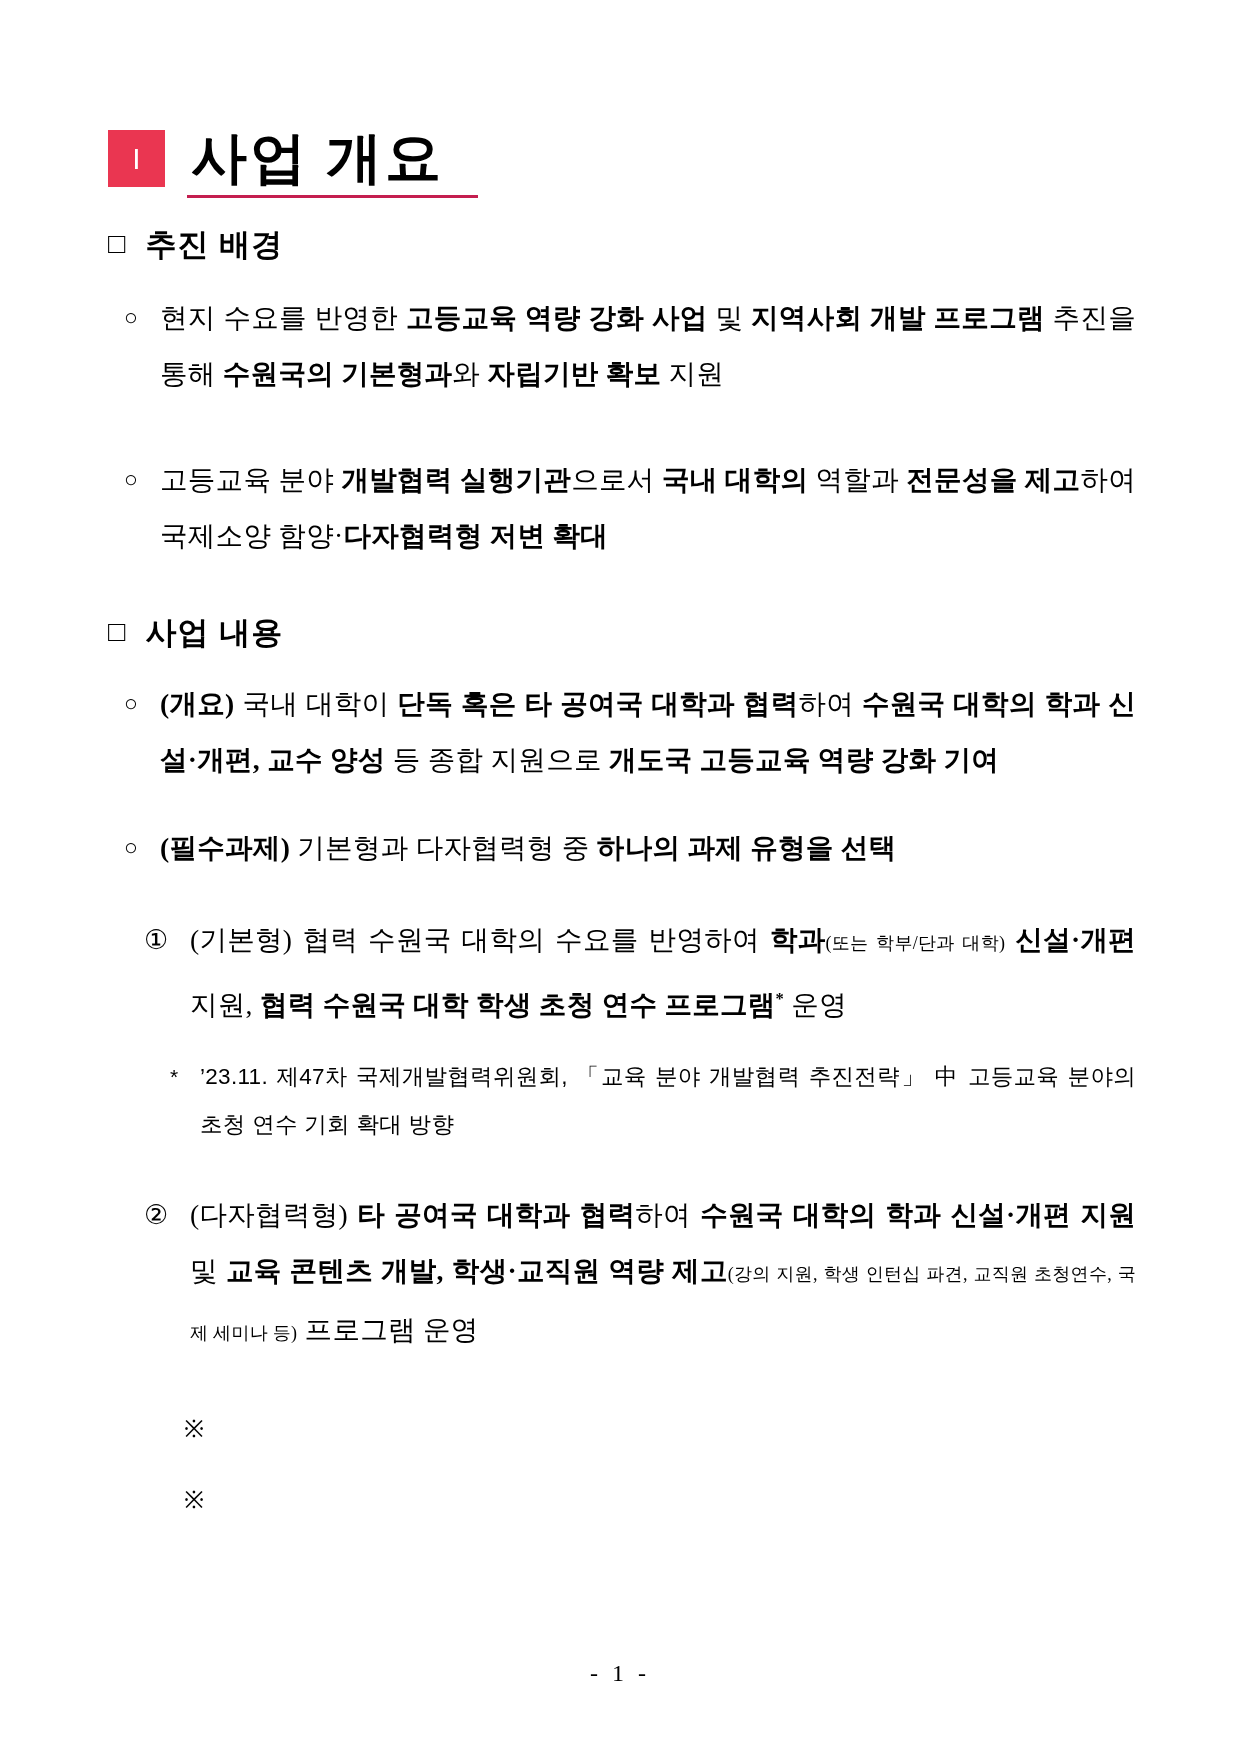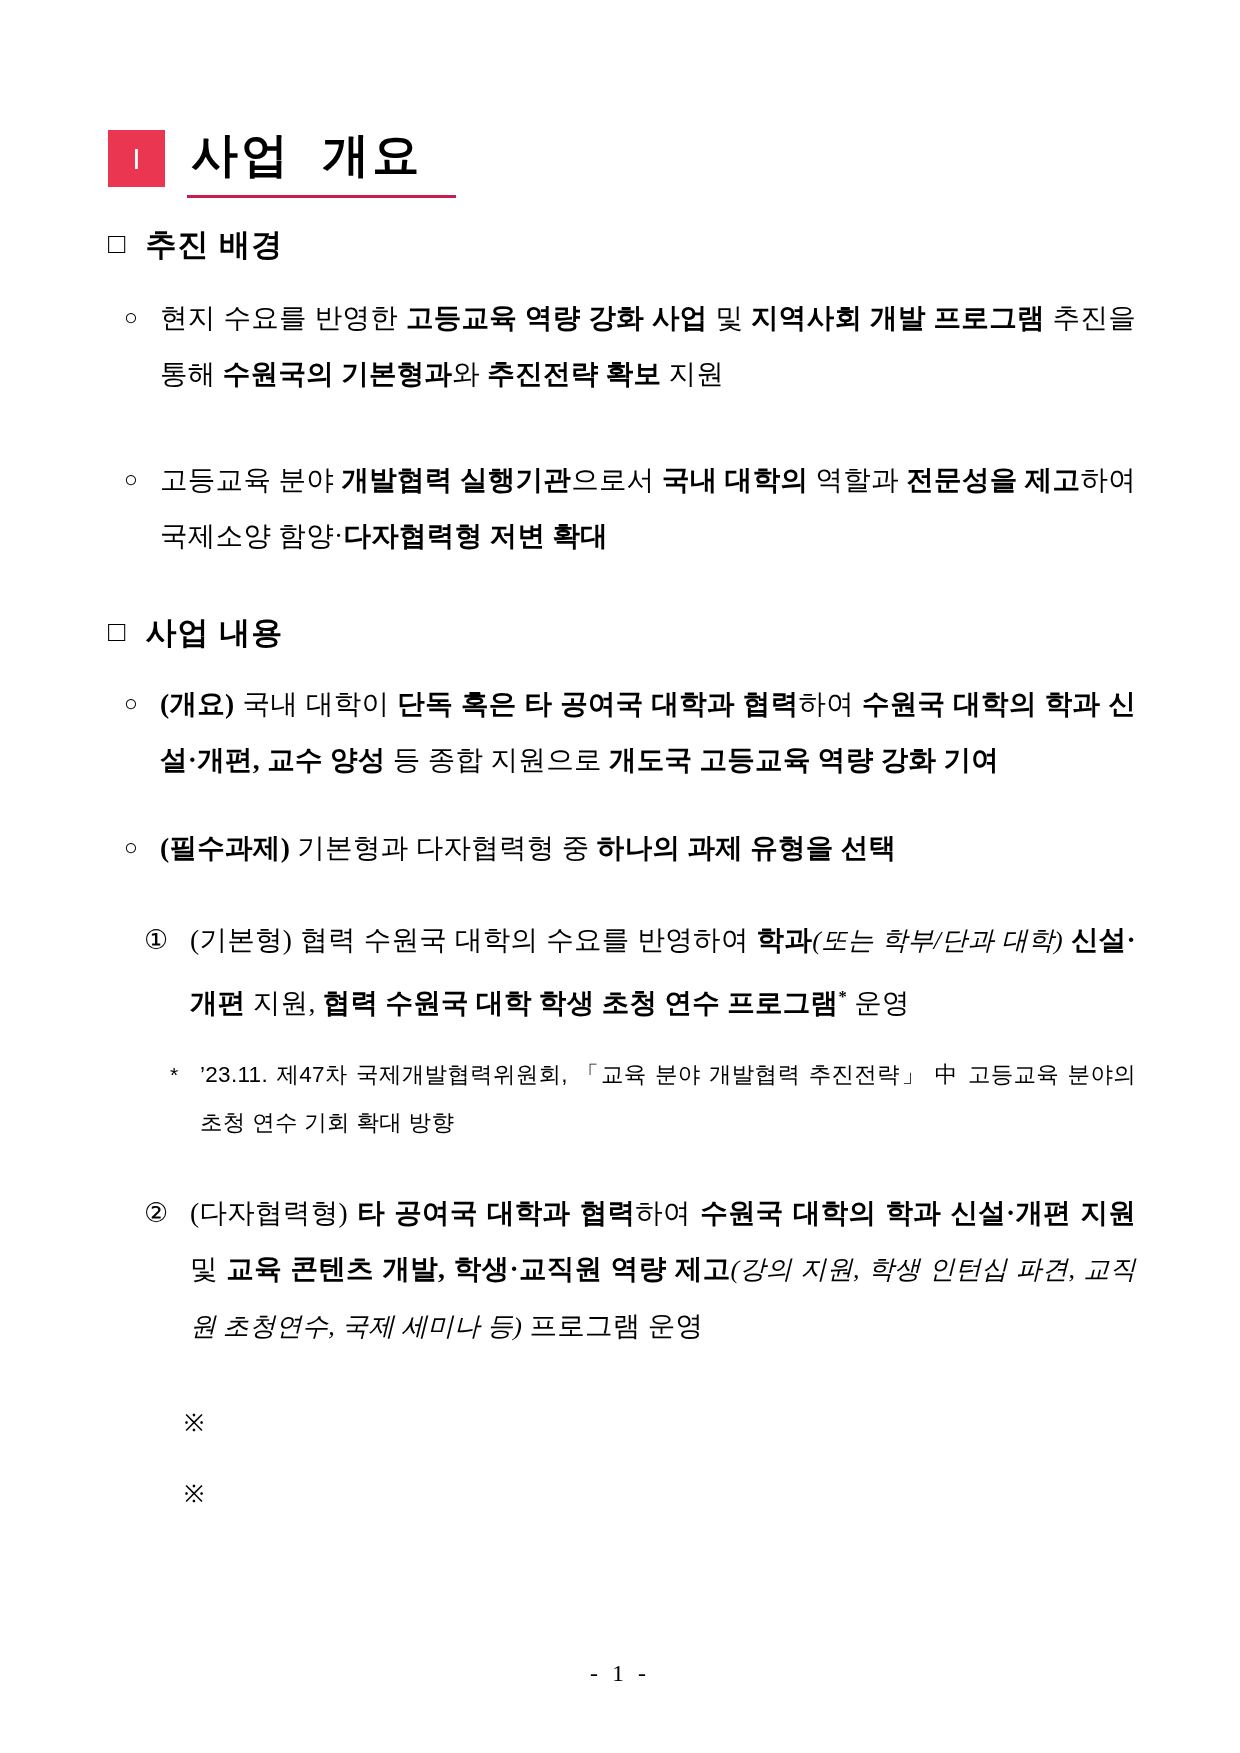--- a/index.html
+++ b/index.html
@@ -19,22 +19,22 @@
   .badge {
     width:57px; height:57px; flex:0 0 57px;
     background:#EA3651;
     display:flex; align-items:center; justify-content:center;
   }
   .badge-num {
     color:#ffffff; font-family:"Liberation Sans", sans-serif;
     font-size:30px; font-weight:400; line-height:1;
   }
   .section-title {
-    font-family:Liberation Mono, monospace;
-    font-size:47px; font-weight:bold; line-height:57px;
+    font-family:Liberation Serif, serif;
+    font-size:56px; font-weight:bold; line-height:57px;
     letter-spacing:3px;
     padding:0 34px 8px 4px;
     border-bottom:3px solid #C41E4F;
   }
   
   .h2 {
     margin-top:26px;
     display:flex; align-items:center; gap:19px;
     font-family:"Liberation Sans", sans-serif;
     font-size:31px; font-weight:bold; line-height:1.35;
@@ -43,21 +43,21 @@
   .h2 .sq { font-weight:400; font-size:29px; position:relative; top:-1px; }
   
   .row { display:flex; }
   .p-body { font-size:27.5px; line-height:56px; }
   .p-body .marker {
     flex:0 0 52px; padding-left:16px;
     font-size:23px; line-height:56px;
   }
   .ptext { flex:1; text-align:justify; letter-spacing:0.3px; }
   .b { font-weight:bold; }
-  .sm { font-size:26px;font-style:italic; }
+  .sm { font-size:18px; }
   .sup { font-size:0.6em; vertical-align:super; font-weight:bold; }
   
   .p-sub { padding-left:36px; font-size:27.5px; line-height:56px; }
   .p-sub .marker { flex:0 0 46px; font-size:27px; line-height:56px; }
   
   .p-foot {
     padding-left:62px;
     font-family:"Liberation Sans", sans-serif;
     font-size:22.5px; line-height:48px;
   }
@@ -99,21 +99,21 @@
     <div class="section-title">사업 개요</div>
   </div>
 
   <div class="h2" id="h2-bg">
       <span class="sq">□</span>
       <span>추진 배경</span>
     </div>
 
   <div class="row p-body" id="bg-p1">
     <span class="marker">○</span>
-    <div class="ptext"><span>현지 수요를 반영한 </span><span class="b">고등교육 역량 강화 사업</span><span> 및 </span><span class="b">지역사회 개발 프로그램</span><span> 추진을 통해 </span><span class="b">수원국의 기본형과</span><span>와 </span><span class="b">추진전략 확보</span><span> 지원</span></div>
+    <div class="ptext"><span>현지 수요를 반영한 </span><span class="b">고등교육 역량 강화 사업</span><span> 및 </span><span class="b">지역사회 개발 프로그램</span><span> 추진을 통해 </span><span class="b">수원국의 기본형과</span><span>와 </span><span class="b">자립기반 확보</span><span> 지원</span></div>
   </div>
 
   <div class="row p-body" id="bg-p2">
     <span class="marker">○</span>
     <div class="ptext"><span>고등교육 분야 </span><span class="b">개발협력 실행기관</span><span>으로서 </span><span class="b">국내 대학의</span><span> 역할과 </span><span class="b">전문성을 제고</span><span>하여 국제소양 함양·</span><span class="b">다자협력형 저변 확대</span></div>
   </div>
 
   <div class="h2" id="h2-content">
       <span class="sq">□</span>
       <span>사업 내용</span>

